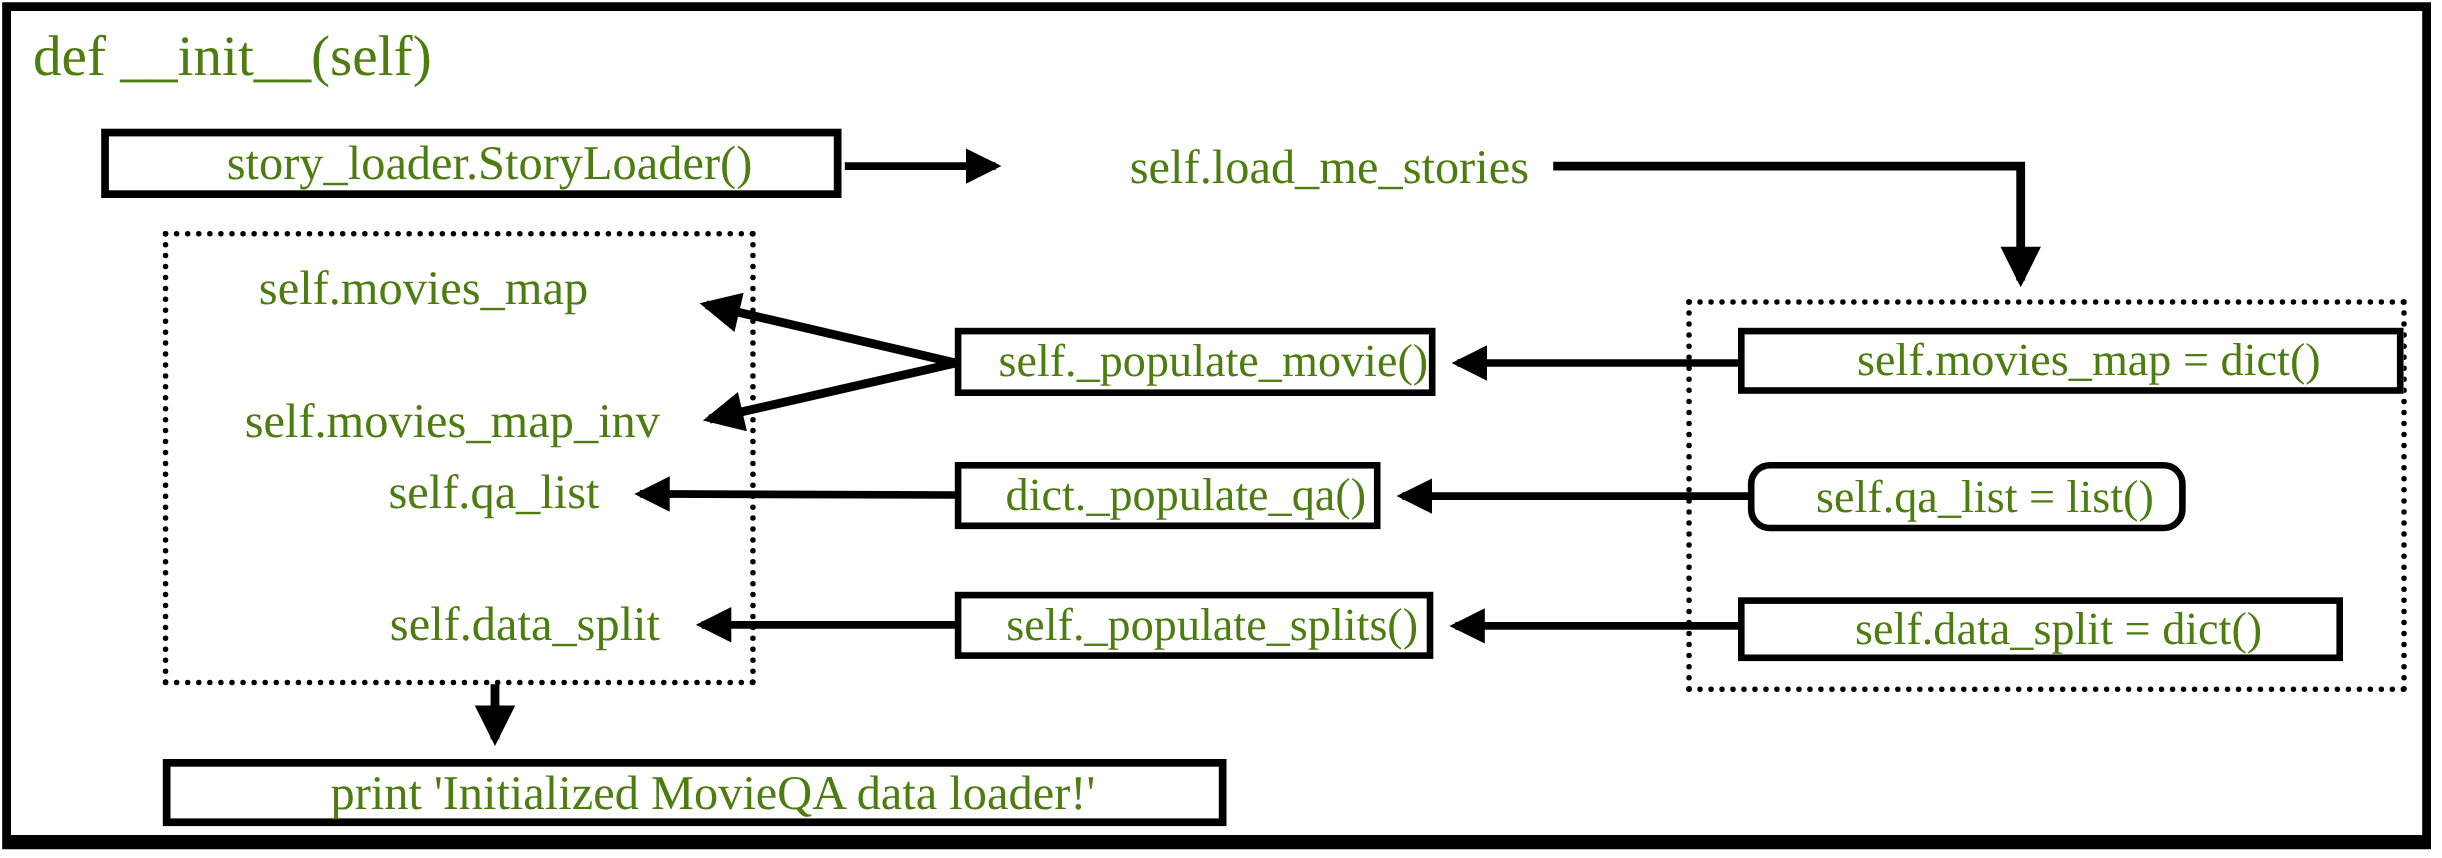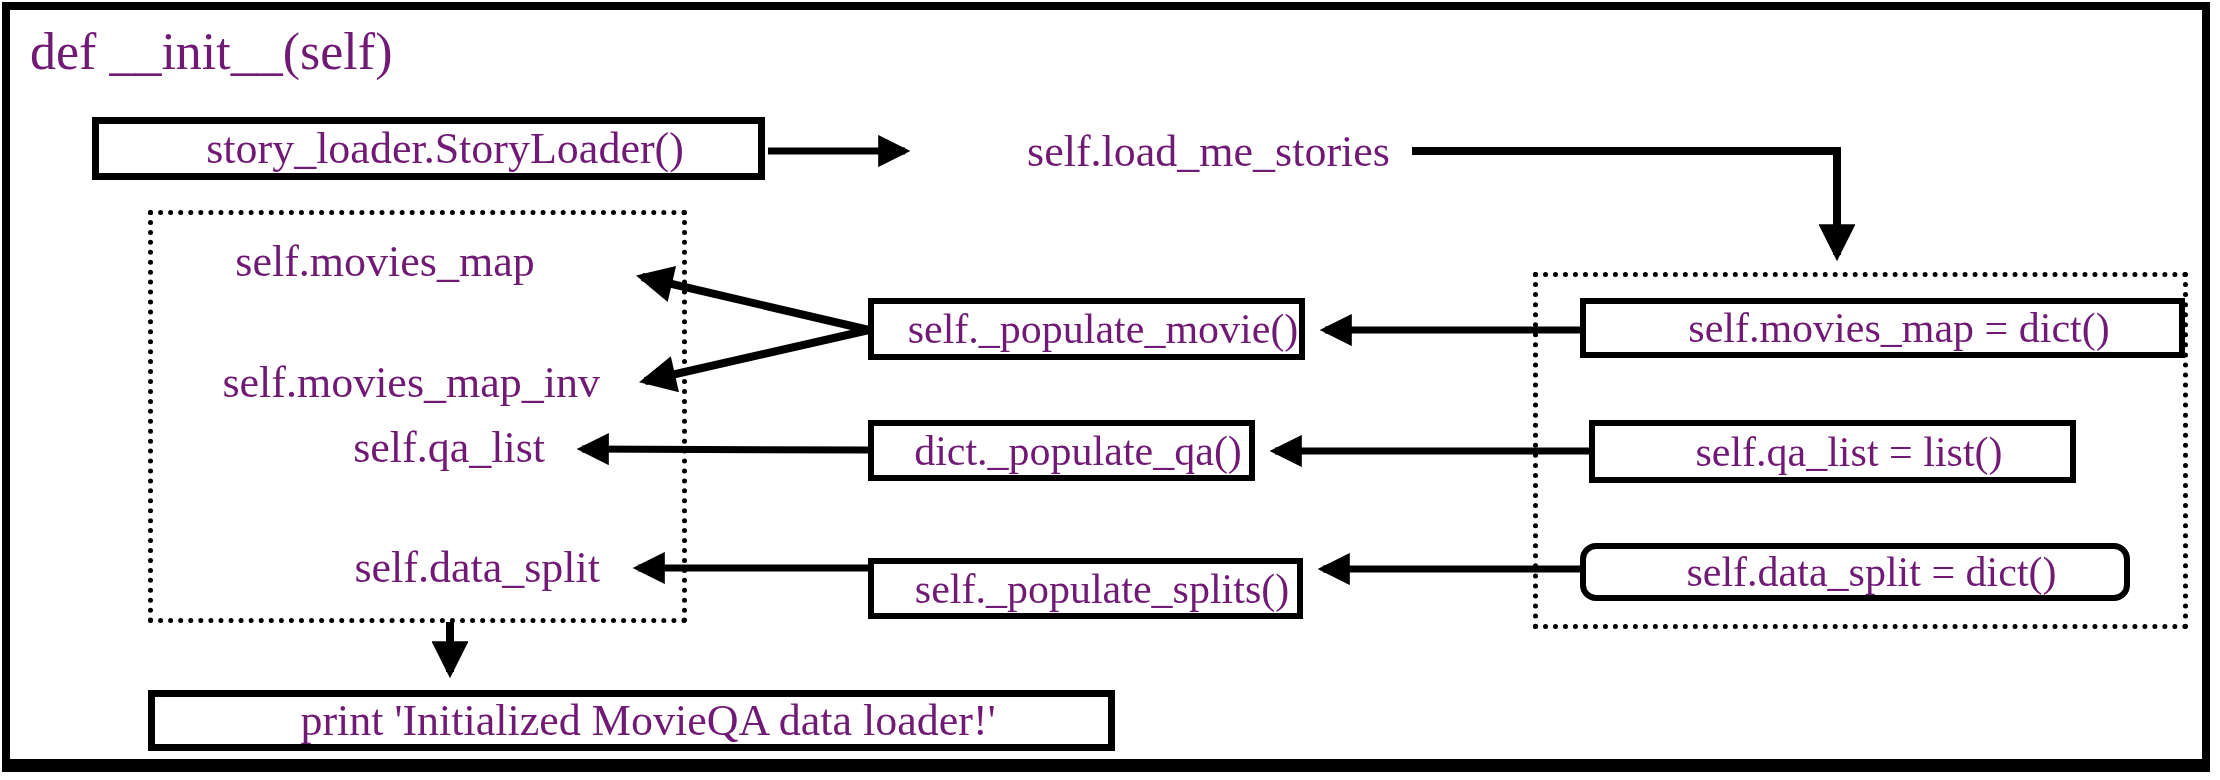--- a/index.html
+++ b/index.html
@@ -1,21 +1,21 @@
 <!DOCTYPE html>
 <html><head>
 <meta charset="utf-8">
 <style>
   html,body{margin:0;padding:0;background:#e8e8e8;}
   #canvas{
     position:relative;
     width:2220px;height:780px;
     background:#ffffff;
     font-family:"Liberation Serif","DejaVu Serif",serif;
-    color:#701a75;
+    color:#4d7c0f;
     overflow:hidden;
   }
   .frame{
     position:absolute;left:2px;top:2px;width:2208px;height:770px;
     border:8px solid #000;border-bottom-width:13px;
     box-sizing:border-box;
     pointer-events:none;
   }
   .box{
     position:absolute;
@@ -67,27 +67,27 @@
 
   <div class="dotted" style="left:148px;top:210px;width:539px;height:413px;"></div>
 
   <div class="label right" style="left:170px;top:236px;width:430px;text-align:center;">self.movies_map</div>
   <div class="label right" style="left:160px;top:357px;width:440px;">self.movies_map_inv</div>
   <div class="label right" style="left:160px;top:422px;width:385px;">self.qa_list</div>
   <div class="label right" style="left:160px;top:542px;width:440px;">self.data_split</div>
 
   <div class="box" style="left:868px;top:298px;width:437px;height:62px;">self._populate_movie()</div>
   <div class="box" style="left:868px;top:420px;width:387px;height:61px;">dict._populate_qa()</div>
-  <div class="box" style="left:868px;top:538px;width:435px;height:61px;margin-top:20px;">self._populate_splits()</div>
+  <div class="box" style="left:868px;top:538px;width:435px;height:61px;">self._populate_splits()</div>
 
   <div class="dotted" style="left:1533px;top:272px;width:655px;height:357px;"></div>
 
   <div class="box" style="left:1580px;top:298px;width:605px;height:60px;">self.movies_map = dict()</div>
-  <div class="box" style="left:1589px;top:420px;width:487px;height:63px;">self.qa_list = list()</div>
-  <div class="box" style="left:1580px;top:543px;width:550px;height:58px;border-radius:16px;">self.data_split = dict()</div>
+  <div class="box" style="left:1589px;top:420px;width:398px;height:63px;border-radius:20px;">self.qa_list = list()</div>
+  <div class="box" style="left:1580px;top:543px;width:550px;height:58px;">self.data_split = dict()</div>
 
   <div class="box thick" style="left:148px;top:690px;width:967px;height:61px;">print 'Initialized MovieQA data loader!'</div>
 
   <svg class="wires" width="2220" height="780" viewBox="0 0 2220 780">
     <defs>
       <marker id="arr" viewBox="0 0 12 12" refX="10" refY="6" markerWidth="5.6" markerHeight="4.6" orient="auto">
         <polygon points="0,0 12,6 0,12" fill="#000"></polygon>
       </marker>
     </defs>
 

